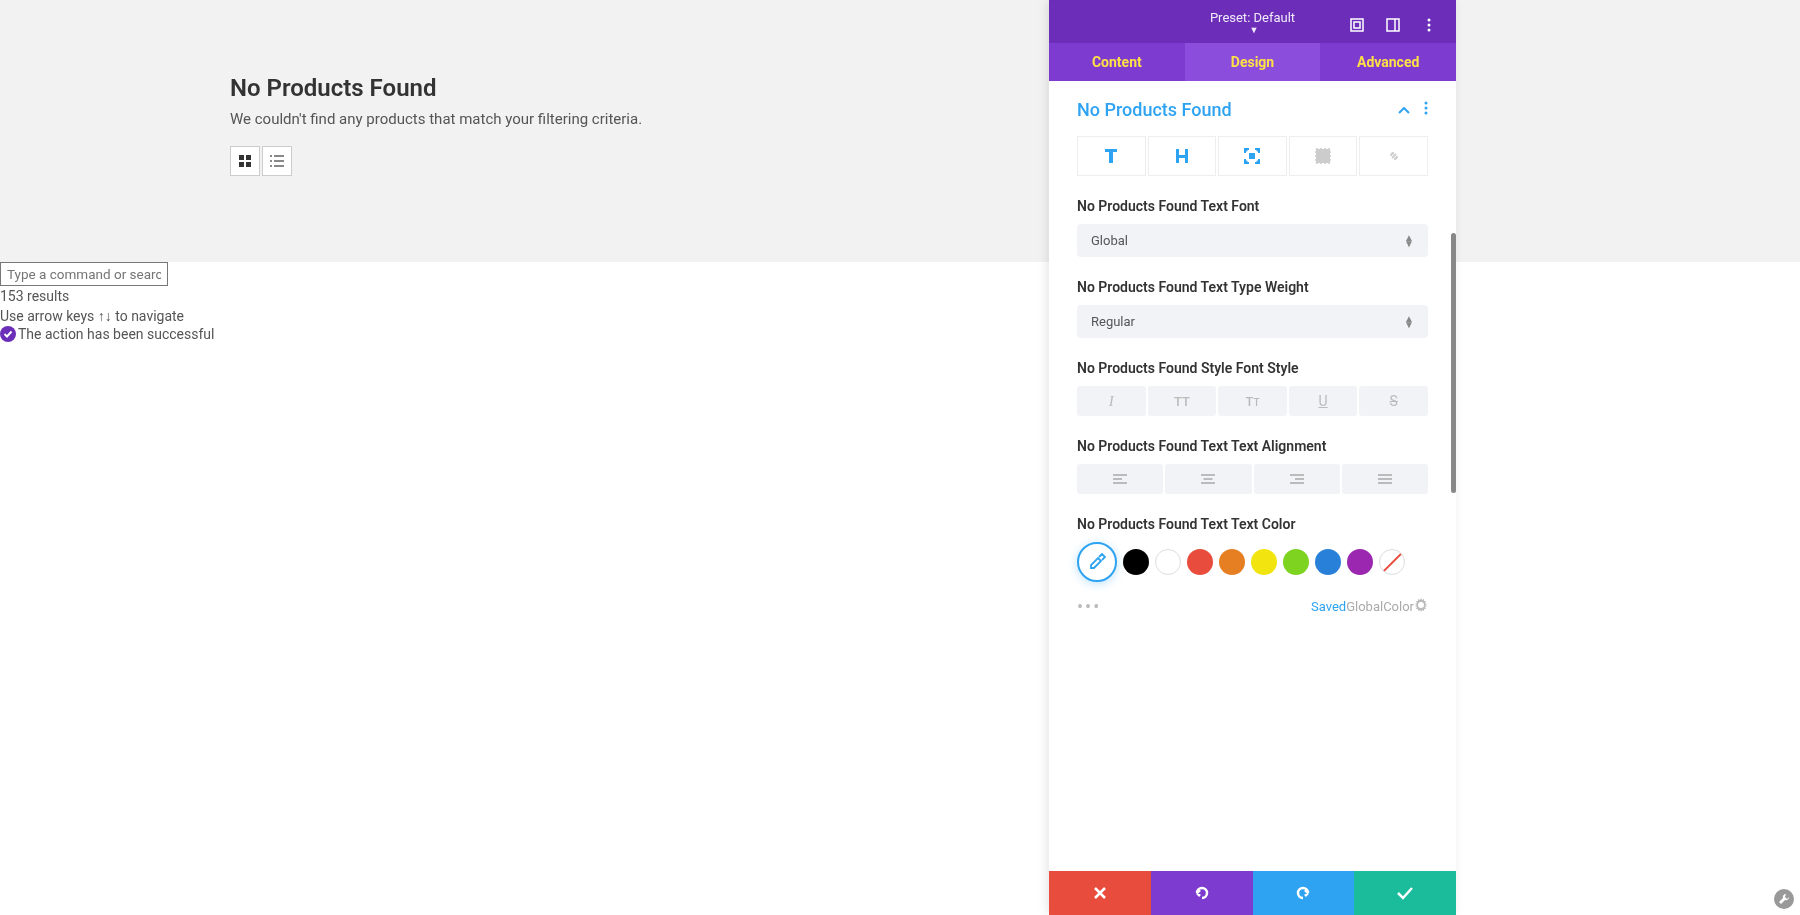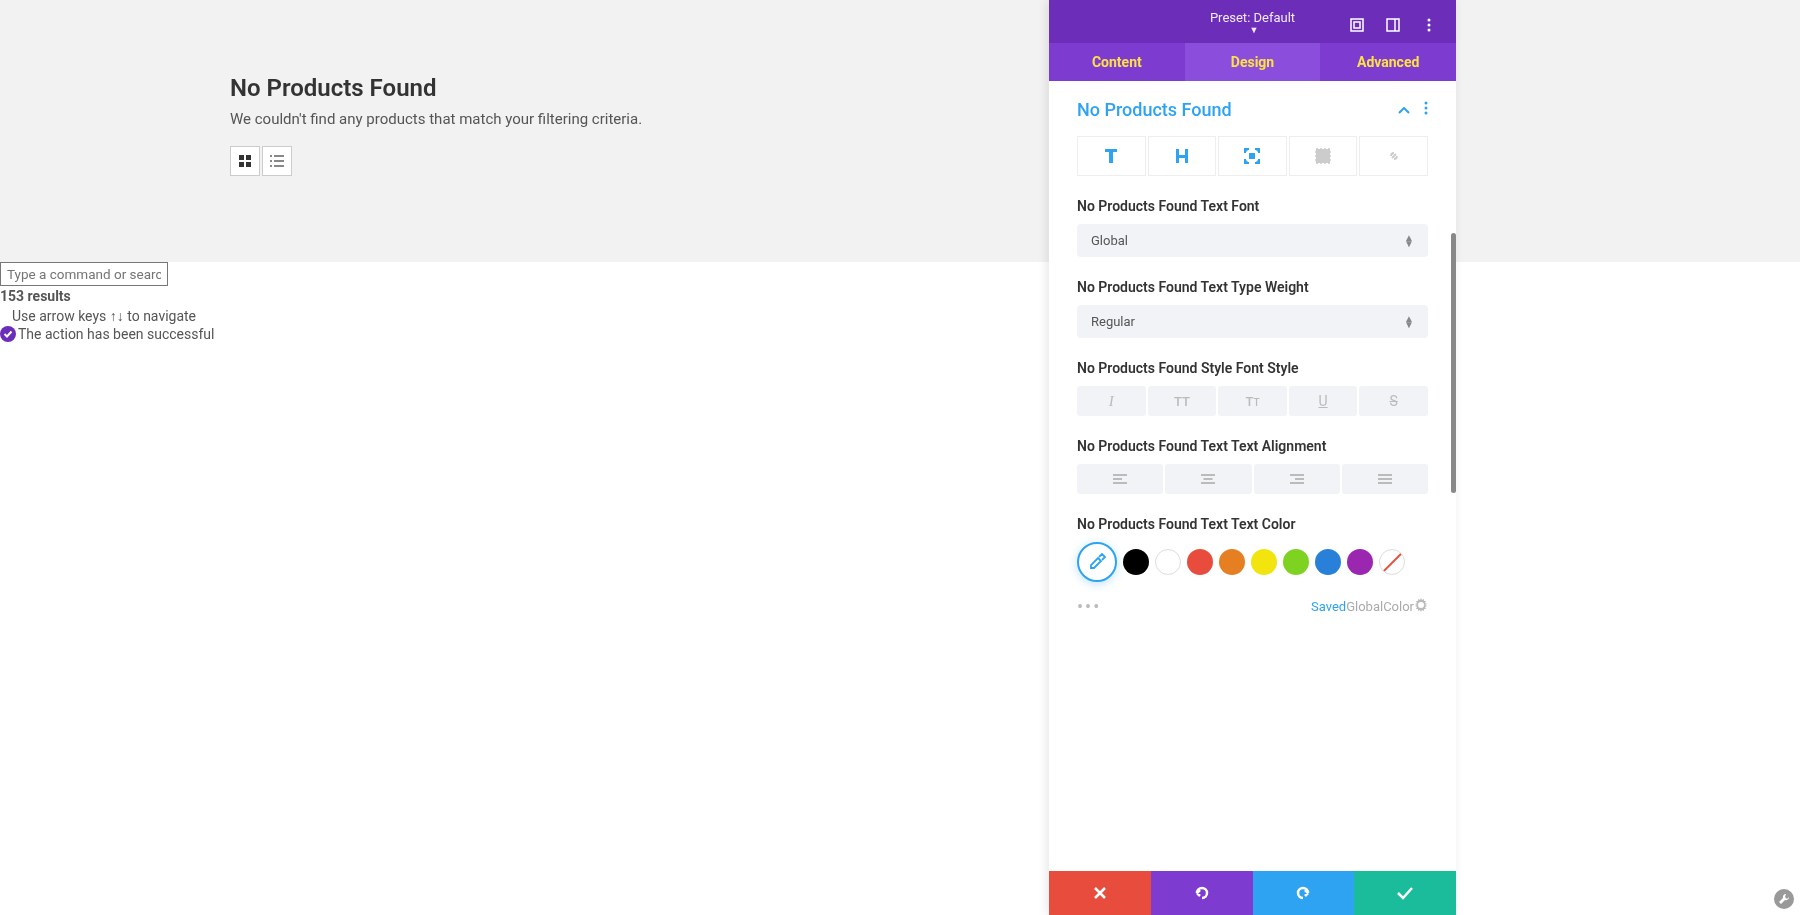--- a/index.html
+++ b/index.html
@@ -8,22 +8,22 @@
     .preview-area { background: #f2f2f2; height: 262px; padding: 74px 230px 0; }
     .preview-title { font-size: 24px; font-weight: 600; color: #333; margin-bottom: 8px; }
     .preview-subtitle { font-size: 15px; color: #555; margin-bottom: 18px; }
     .view-toggles { display: flex; gap: 2px; }
     .view-btn { width: 30px; height: 30px; border: 1px solid #ccc; background: #fff; display: flex; align-items: center; justify-content: center; cursor: pointer; }
     .view-btn.active svg { fill: #333; }
     .view-btn svg { fill: #888; }
     
     .command-area { padding: 0; }
     .command-input { width: 168px; height: 24px; border: 1px solid #777; padding: 2px 6px; font-size: 13.5px; color: #888; margin: 0; }
-    .command-results { font-size: 14px; color: #555; padding: 2px 0; font-weight: bold; }
-    .command-nav { font-size: 14px; color: #555; padding: 2px 12px; }
+    .command-results { font-size: 14px; color: #555; padding: 2px 0; }
+    .command-nav { font-size: 14px; color: #555; padding: 2px 0; }
     .command-status { font-size: 14px; color: #555; display: flex; align-items: flex-start; gap: 2px; }
     .status-check { display: inline-flex; width: 16px; height: 16px; }
     
     .settings-panel { position: fixed; top: 0; right: 344px; width: 407px; height: 100%; background: #fff; box-shadow: -2px 0 10px rgba(0,0,0,0.1); display: flex; flex-direction: column; }
     
     .panel-header { background: #6C2EB9; color: #fff; padding: 10px 24px 8px; position: relative; }
     .panel-title { font-size: 18px; font-weight: 600; margin-bottom: 4px; }
     .panel-preset { font-size: 13px; opacity: 0.9; display: flex; align-items: center; cursor: pointer; flex-direction: column; }
     .panel-preset-caret { margin-left: 3px; font-size: 9px; }
     .panel-header-icons { position: absolute; top: 16px; right: 18px; display: flex; gap: 18px; }

